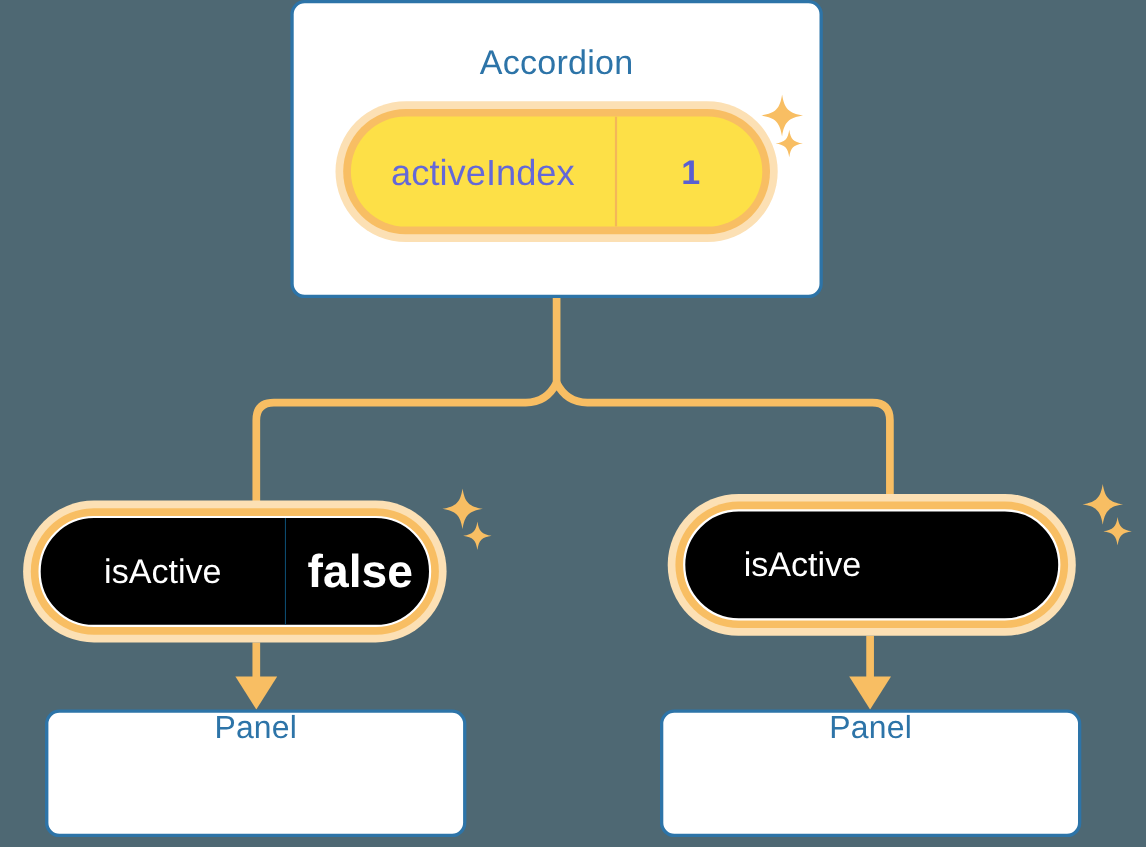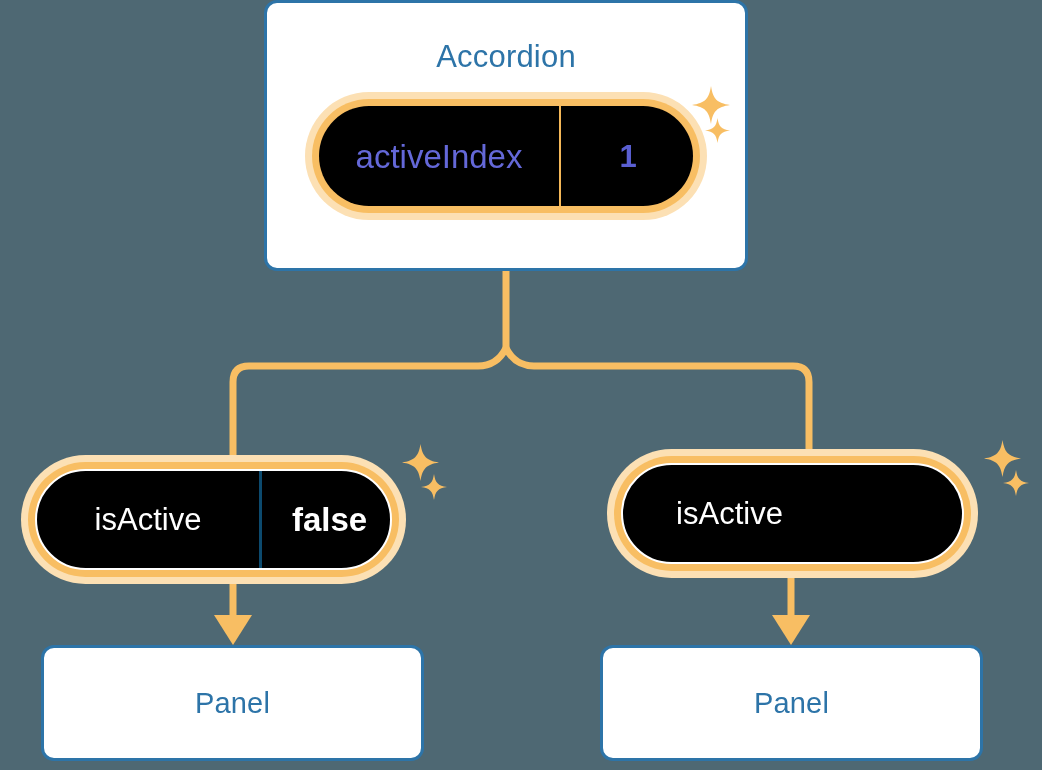--- a/index.html
+++ b/index.html
@@ -55,21 +55,21 @@
     width: 484px;
     height: 271px;
     border-top-left-radius: 13px;
     border-top-right-radius: 13px;
     padding-top: 38px;
   }
 
   .panel-card {
     width: 383px;
     height: 116px;
-    justify-content: center;
+    justify-content: flex-start;
   }
   #panel-card-left  { left: 41px;  top: 645px; }
   #panel-card-right { left: 600px; top: 645px; }
   .panel-card .card-title { font-size: 29px; }
 
   
   .pill-wrap {
     position: absolute;
     box-sizing: border-box;
     border-radius: 999px;
@@ -104,21 +104,21 @@
   .pill-val { flex: 0 0 auto; font-weight: bold; }
 
   
   #pill-activeindex {
     left: 305px;
     top: 92px;
     width: 402px;
     height: 128px;
   }
   #pill-activeindex .pill-body {
-    background: #000000;
+    background: #fde047;
   }
   #pill-activeindex .pill-key {
     width: 240px;
     color: #6468d8;
     font-size: 33px;
   }
   #pill-activeindex .pill-val {
     width: 134px;
     color: #5a5fd2;
     font-size: 31px;
@@ -129,22 +129,22 @@
   .pill-purple .pill-body {
     background: #000000;
     border: 2px solid #ffffff;
   }
   .pill-purple .pill-key {
     color: #ffffff;
     font-size: 31px;
   }
   .pill-purple .pill-val {
     color: #ffffff;
-    font-size: 33px;
-    border-left: 3px solid #0c4a6e;
+    font-size: 42px;
+    border-left: 1px solid #0c4a6e;
   }
 
   #pill-isactive-left {
     left: 21px;
     top: 455px;
     width: 385px;
     height: 129px;
   }
   #pill-isactive-left .pill-key { width: 222px; }
   #pill-isactive-left .pill-val { width: 135px; }

